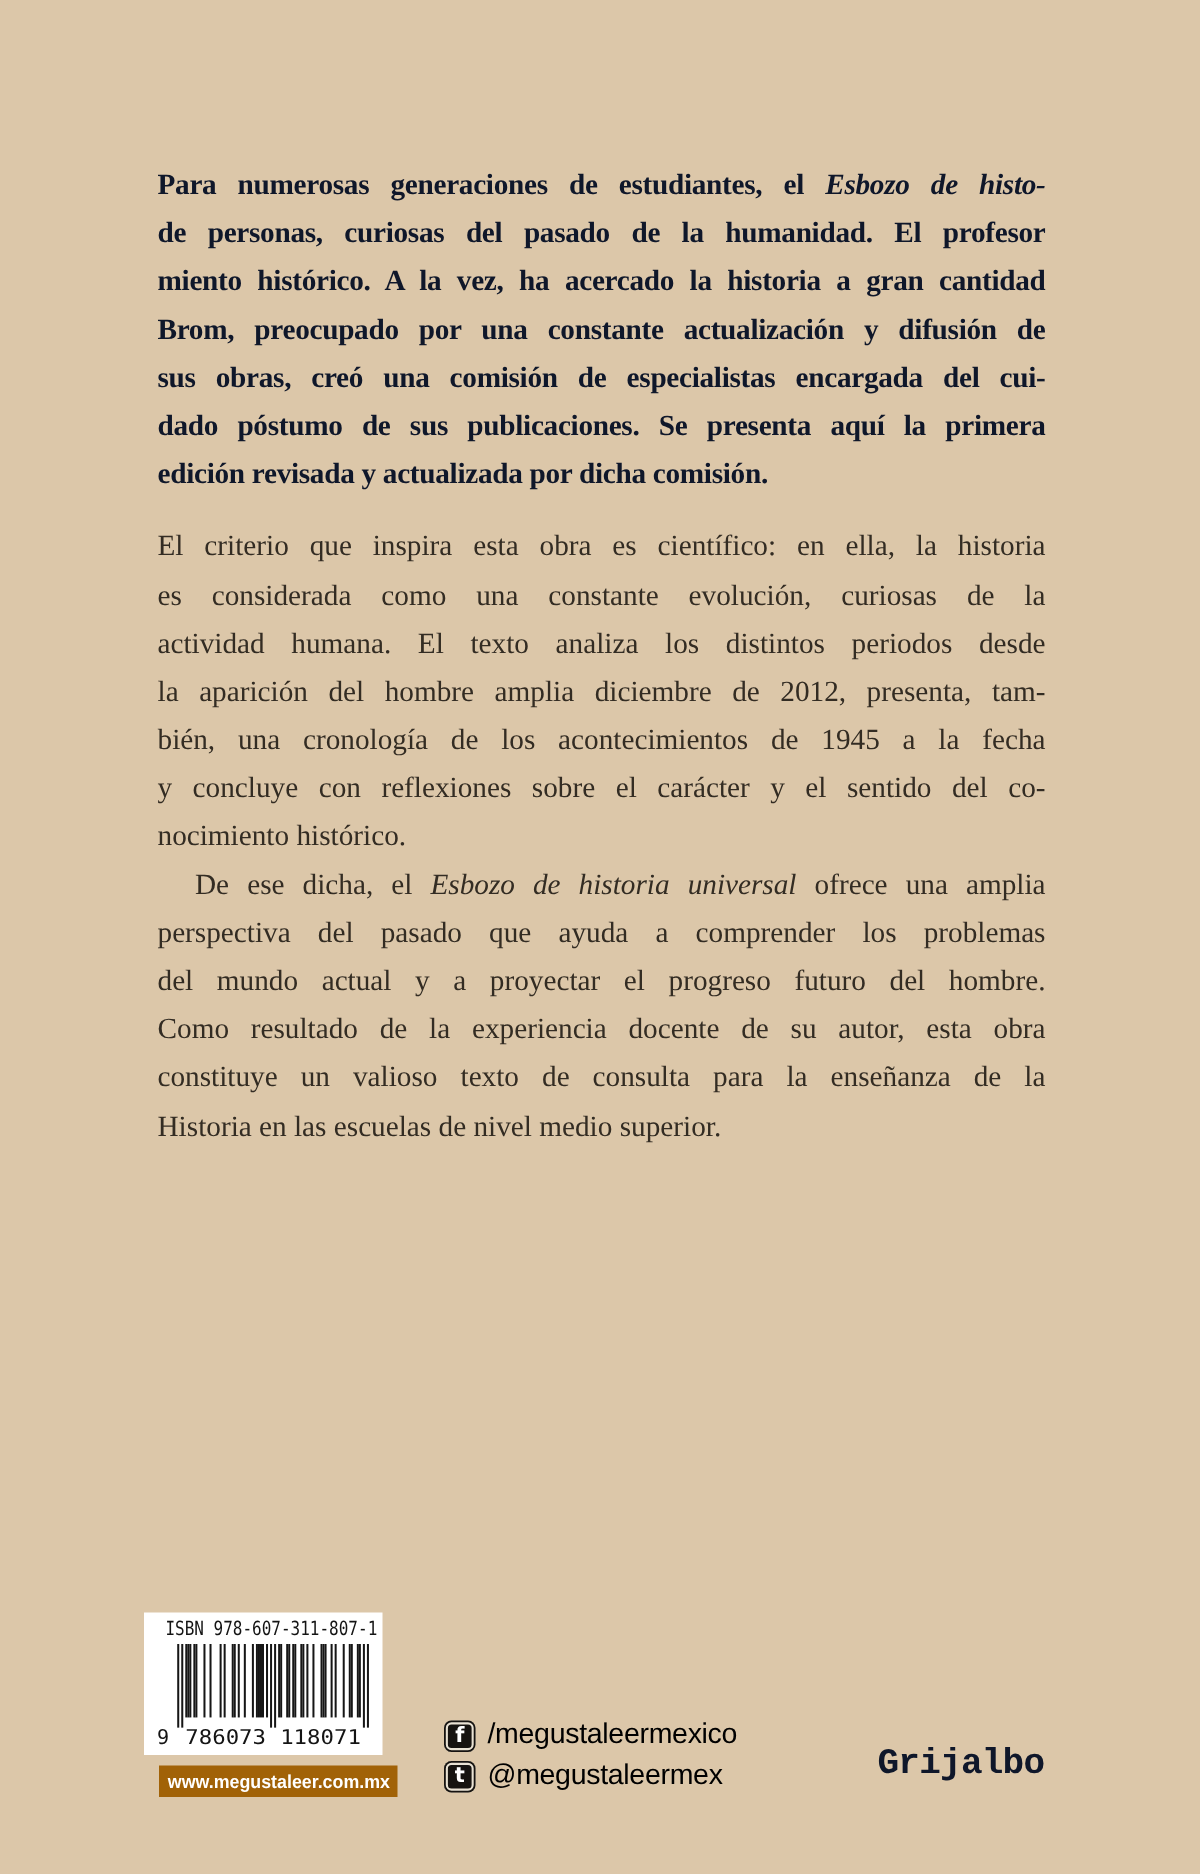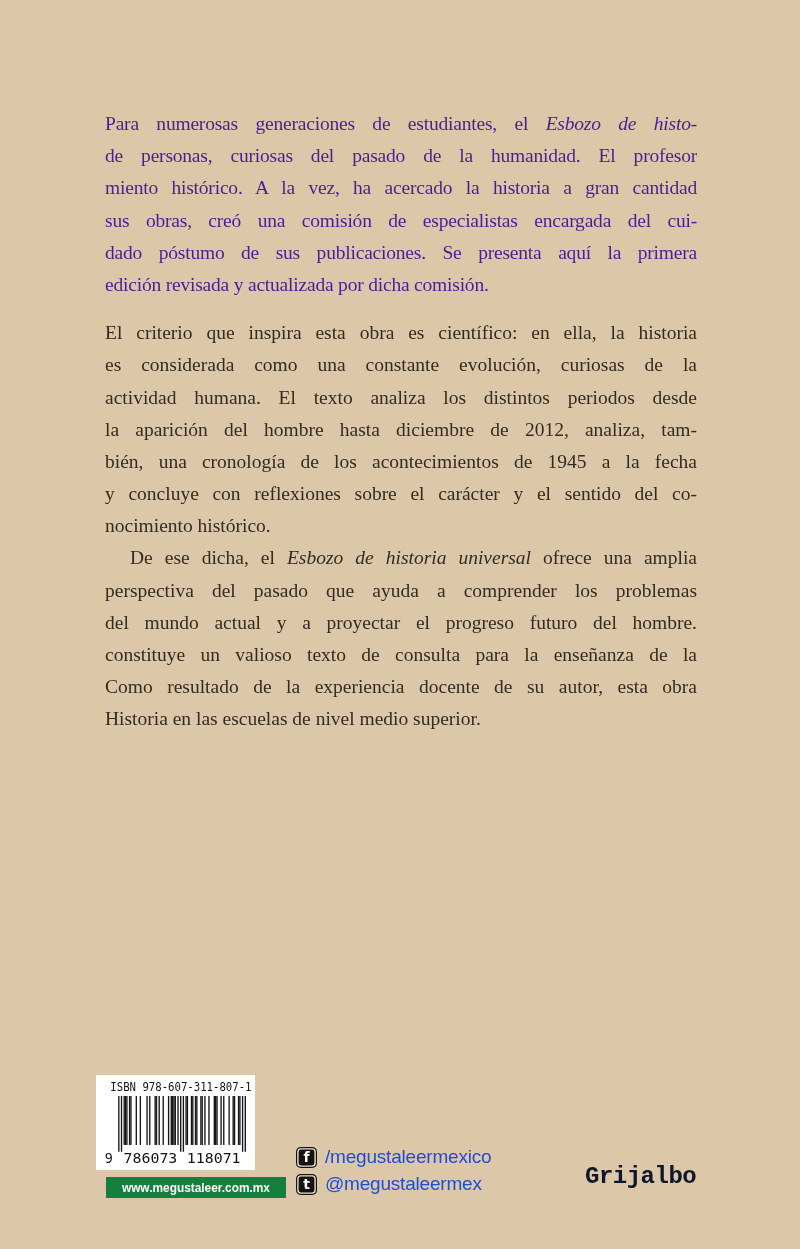--- a/index.html
+++ b/index.html
@@ -17,23 +17,23 @@
 
   
   .text-block {
     position: absolute;
     left: 105px; top: 108px; width: 592px;
     color: #332c23;
     font-size: 19.5px;
   }
   .para { margin: 0; }
   .para.bold {
-    font-weight: normal;
+    font-weight: bold;
     letter-spacing: -0.2px;
-    color: #4c1d95;
+    color: #0f172a;
   }
   .para.first { margin-bottom: 16px; }
   .line {
     line-height: 32.2px;
     height: 32.2px;
     overflow: hidden;
     text-align: justify;
     text-align-last: justify;
   }
   .line.last { text-align-last: left; }
@@ -65,22 +65,22 @@
   }
   .barcode-svg rect { fill: #161616; }
   .barcode-svg text {
     font-family: "DejaVu Sans Mono", monospace;
     font-size: 10px;
     fill: #141414;
   }
   .website-strip {
     position: absolute;
     left: 106px; top: 1177px;
-    width: 180px; height: 21px;
-    background: #15803d;
+    width: 159px; height: 21px;
+    background: #a16207;
     display: flex; align-items: center; justify-content: center;
   }
   .website-strip span {
     color: #ffffff;
     font-family: "Liberation Sans", sans-serif;
     font-weight: bold;
     font-size: 12.5px;
     white-space: nowrap;
     transform: scaleX(0.95);
   }
@@ -104,21 +104,21 @@
     display: flex; align-items: center; justify-content: center;
     font-weight: bold;
     font-size: 14px;
     font-family: "DejaVu Sans", sans-serif;
     box-shadow: inset 0 0 0 1.2px #161310, inset 0 0 0 2.6px #e9e2d4;
     flex: 0 0 auto;
   }
   .handle {
     margin-left: 8px;
     font-size: 19px;
-    color: #1d4ed8;
+    color: #000000;
     letter-spacing: -0.2px;
     white-space: nowrap;
   }
 
   
   .publisher {
     position: absolute;
     left: 585px; top: 1163px;
     font-family: Liberation Mono, monospace;
     font-weight: bold;
@@ -130,39 +130,40 @@
 </head>
 <body>
 
 <div class="page">
 
   <div class="text-block" id="text-block">
       <div class="para bold first">
         <div class="line"><span>Para numerosas generaciones de estudiantes, el </span><span class="it">Esbozo de histo-</span></div>
         <div class="line"><span>de personas, curiosas del pasado de la humanidad. El profesor</span></div>
         <div class="line"><span>miento histórico. A la vez, ha acercado la historia a gran cantidad</span></div>
+        <div class="line"><span>Brom, preocupado por una constante actualización y difusión de</span></div>
         <div class="line"><span>sus obras, creó una comisión de especialistas encargada del cui-</span></div>
         <div class="line"><span>dado póstumo de sus publicaciones. Se presenta aquí la primera</span></div>
         <div class="line last"><span>edición revisada y actualizada por dicha comisión.</span></div>
       </div>
       <div class="para">
         <div class="line"><span>El criterio que inspira esta obra es científico: en ella, la historia</span></div>
         <div class="line"><span>es considerada como una constante evolución, curiosas de la</span></div>
         <div class="line"><span>actividad humana. El texto analiza los distintos periodos desde</span></div>
-        <div class="line"><span>la aparición del hombre hasta diciembre de 2012, analiza, tam-</span></div>
+        <div class="line"><span>la aparición del hombre amplia diciembre de 2012, presenta, tam-</span></div>
         <div class="line"><span>bién, una cronología de los acontecimientos de 1945 a la fecha</span></div>
         <div class="line"><span>y concluye con reflexiones sobre el carácter y el sentido del co-</span></div>
         <div class="line last"><span>nocimiento histórico.</span></div>
       </div>
       <div class="para">
         <div class="line indent"><span>De ese dicha, el </span><span class="it">Esbozo de historia universal</span><span> ofrece una amplia</span></div>
         <div class="line"><span>perspectiva del pasado que ayuda a comprender los problemas</span></div>
         <div class="line"><span>del mundo actual y a proyectar el progreso futuro del hombre.</span></div>
+        <div class="line"><span>Como resultado de la experiencia docente de su autor, esta obra</span></div>
         <div class="line"><span>constituye un valioso texto de consulta para la enseñanza de la</span></div>
-        <div class="line"><span>Como resultado de la experiencia docente de su autor, esta obra</span></div>
         <div class="line last"><span>Historia en las escuelas de nivel medio superior.</span></div>
       </div>
     </div>
 
   <div class="barcode-box">
     <div class="isbn">ISBN 978-607-311-807-1</div>
     <svg id="barcode-svg" class="barcode-svg" viewBox="0 0 110 50" preserveAspectRatio="none">
       <text x="5" y="49" text-anchor="middle">9</text>
       <text x="36" y="49" text-anchor="middle" textLength="40" lengthAdjust="spacingAndGlyphs">786073</text>
       <text x="83" y="49" text-anchor="middle" textLength="40" lengthAdjust="spacingAndGlyphs">118071</text>

